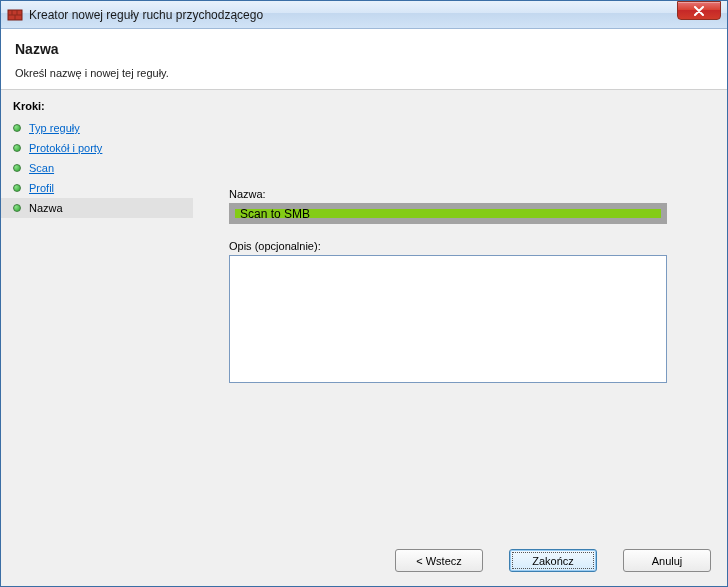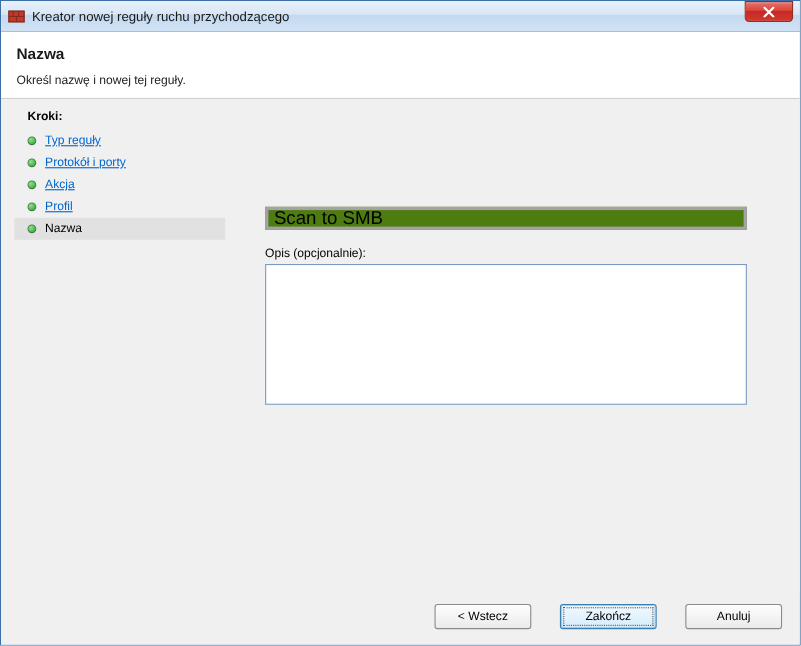--- a/index.html
+++ b/index.html
@@ -69,21 +69,20 @@
 .header-panel p {
   font-size: 11px;
   color: #222;
 }
 
 .body-area {
   flex: 1;
   display: flex;
   background: #f0f0f0;
   min-height: 0;
-  padding-left: 12px;
 }
 
 .sidebar {
   width: 192px;
   background: #f0f0f0;
   padding: 10px 0 0 0;
   border-right: none;
 }
 .sidebar-title {
   font-size: 11px;
@@ -120,25 +119,25 @@
 .form-area { margin-top: 80px; }
 .form-label {
   font-size: 11px;
   color: #000;
   margin-bottom: 3px;
   display: block;
 }
 .text-input {
   width: 438px;
   height: 21px;
-  border: 3px solid #a3a3a3;
-  background: #4d7c0f;
+  border: 6px solid #a3a3a3;
+  background: #84cc16;
   padding: 2px 5px;
   font: inherit;
-  font-size: 17px;
+  font-size: 12px;
 }
 .text-area {
   width: 438px;
   height: 128px;
   border: 1px solid #7a9ac0;
   background: #fff;
   padding: 4px 5px;
   font: inherit;
   font-size: 12px;
   resize: none;
@@ -208,36 +207,37 @@
       <div class="step-item link">
         <span class="bullet"></span>
         <span>Typ reguły</span>
       </div>
       <div class="step-item link">
         <span class="bullet"></span>
         <span>Protokół i porty</span>
       </div>
       <div class="step-item link">
         <span class="bullet"></span>
-        <span>Akcja</span>
+        <span>Scan</span>
       </div>
       <div class="step-item link">
         <span class="bullet"></span>
         <span>Profil</span>
       </div>
       <div class="step-item current">
         <span class="bullet"></span>
         <span>Nazwa</span>
       </div>
     </div>
 
     <div class="main-panel">
       <div class="form-area">
 
         <div class="field-block">
+          <label class="form-label">Nazwa:</label>
           <input type="text" class="text-input" value="Scan to SMB" style="">
         </div>
 
         <div class="field-block">
           <label class="form-label">Opis (opcjonalnie):</label>
           <textarea class="text-area" style=""></textarea>
         </div>
 
       </div>
     </div>

